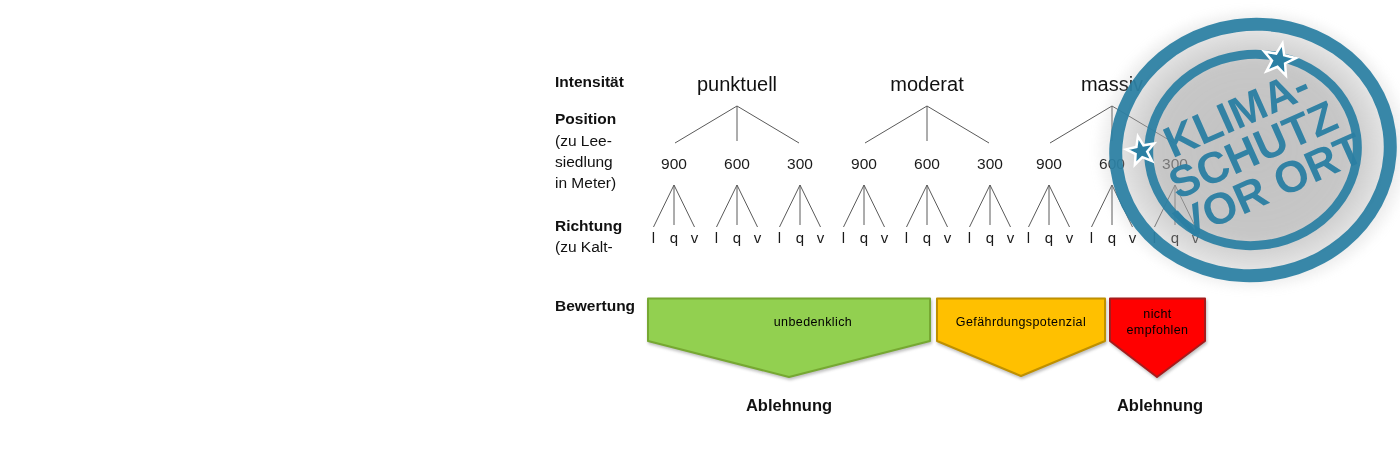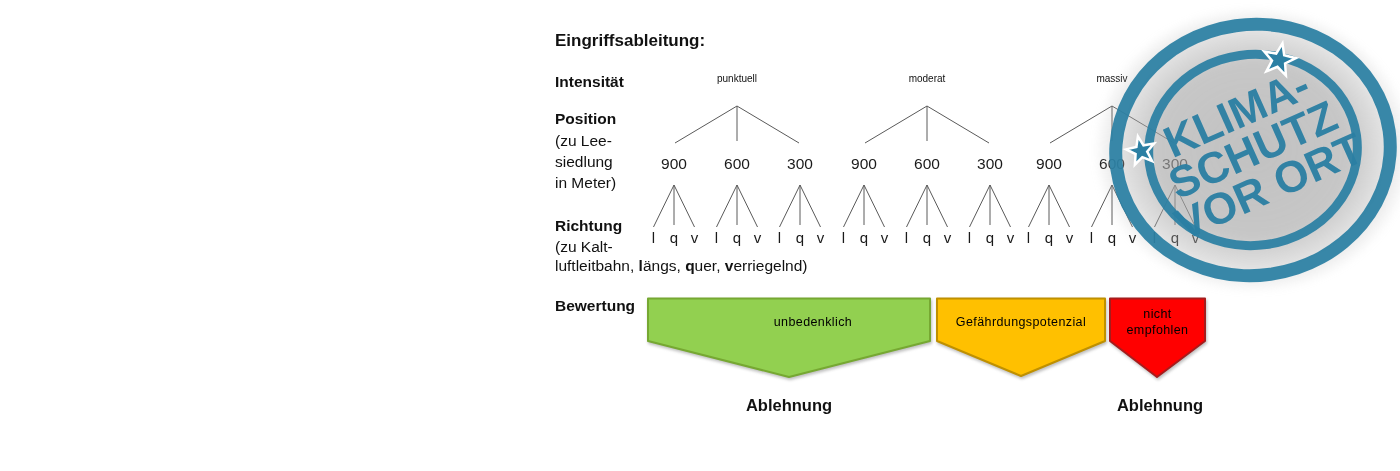--- a/index.html
+++ b/index.html
@@ -3,21 +3,21 @@
 <meta charset="utf-8">
 <style>
   html,body{margin:0;padding:0;background:#fff;}
   body{width:1400px;height:471px;position:relative;overflow:hidden;
        font-family:"Liberation Sans",sans-serif;color:#111;}
   .page{position:absolute;inset:0;}
   .abs{position:absolute;}
   .title{left:555px;top:31px;font-size:17px;font-weight:bold;white-space:nowrap;}
   .row-label{left:555px;font-size:15.5px;white-space:nowrap;}
   .bold{font-weight:bold;}
-  .intensity-label{top:73px;font-size:10px;transform:translateX(-50%);white-space:nowrap;}
+  .intensity-label{top:73px;font-size:20px;transform:translateX(-50%);white-space:nowrap;}
   .num-label{top:155px;font-size:15.5px;transform:translateX(-50%);color:#1a1a1a;white-space:nowrap;}
   .dir-letter{top:229px;font-size:15px;transform:translateX(-50%);color:#1a1a1a;}
   svg.layer{position:absolute;left:0;top:0;pointer-events:none;}
   .tree-line{stroke:#5a5a5a;stroke-width:1;fill:none;}
   .banner-poly{stroke-width:2;stroke-linejoin:round;
                filter:drop-shadow(1.5px 2px 1.5px rgba(110,110,110,0.45));}
   .banner-text{display:flex;flex-direction:column;align-items:center;justify-content:center;
                font-size:12.5px;letter-spacing:0.4px;color:#000;line-height:16px;padding-top:4px;
                box-sizing:border-box;text-align:center;}
   .outcome{top:396px;font-size:16.5px;font-weight:bold;line-height:18.5px;text-align:center;
@@ -34,30 +34,28 @@
   .stamp-ring.inner{left:1144px;top:50px;width:218px;height:200px;border-width:9px;}
   .stamp-text{position:absolute;left:1093px;top:90px;width:320px;text-align:center;
       transform:rotate(-24deg);font-weight:800;font-size:44px;line-height:40px;
       letter-spacing:0px;opacity:0.95;}
 </style>
 </head>
 <body>
 
 <div class="page">
 
-  <div class="abs title">Eingriffsableitung:</div>
 
   <div class="abs row-label bold" style="top:73px">Intensität</div>
   <div class="abs row-label bold" style="top:110px">Position</div>
   <div class="abs row-label" style="top:132px">(zu Lee-</div>
   <div class="abs row-label" style="top:153px">siedlung</div>
   <div class="abs row-label" style="top:174px">in Meter)</div>
   <div class="abs row-label bold" style="top:217px">Richtung</div>
   <div class="abs row-label" style="top:238px">(zu Kalt-</div>
-  <div class="abs row-label" style="top:257px" id="direction-subline2"><span>luftleitbahn, </span><span style="font-weight: bold;">l</span><span>ängs, </span><span style="font-weight: bold;">q</span><span>uer, </span><span style="font-weight: bold;">v</span><span>erriegelnd)</span></div>
   <div class="abs row-label bold" style="top:297px">Bewertung</div>
 
   <svg class="layer" id="diagram-svg" width="1400" height="471">
       <line x1="737" y1="106" x2="675" y2="143" class="tree-line" stroke="#5A5A5A"></line>
       <line x1="737" y1="106" x2="737" y2="141" class="tree-line" stroke="#5A5A5A"></line>
       <line x1="737" y1="106" x2="799" y2="143" class="tree-line" stroke="#5A5A5A"></line>
       <line x1="674" y1="185" x2="653.5" y2="227" class="tree-line" stroke="#5A5A5A"></line>
       <line x1="674" y1="185" x2="674" y2="225" class="tree-line" stroke="#5A5A5A"></line>
       <line x1="674" y1="185" x2="694.5" y2="227" class="tree-line" stroke="#5A5A5A"></line>
       <line x1="737" y1="185" x2="716.5" y2="227" class="tree-line" stroke="#5A5A5A"></line>

